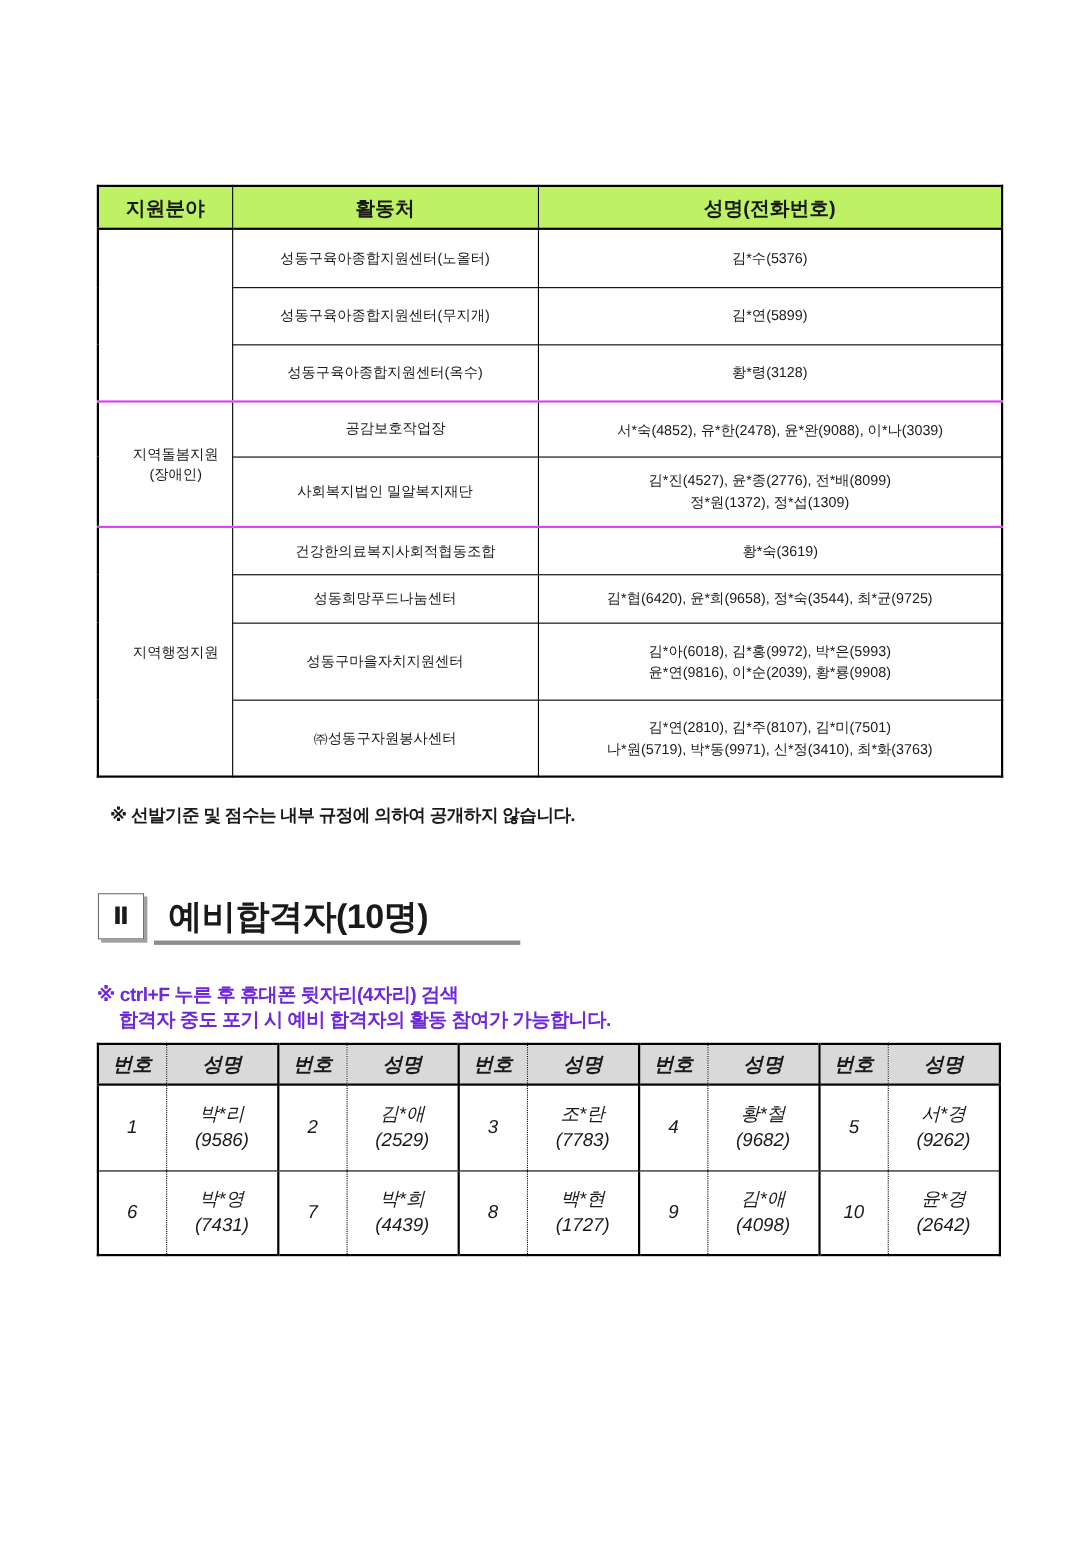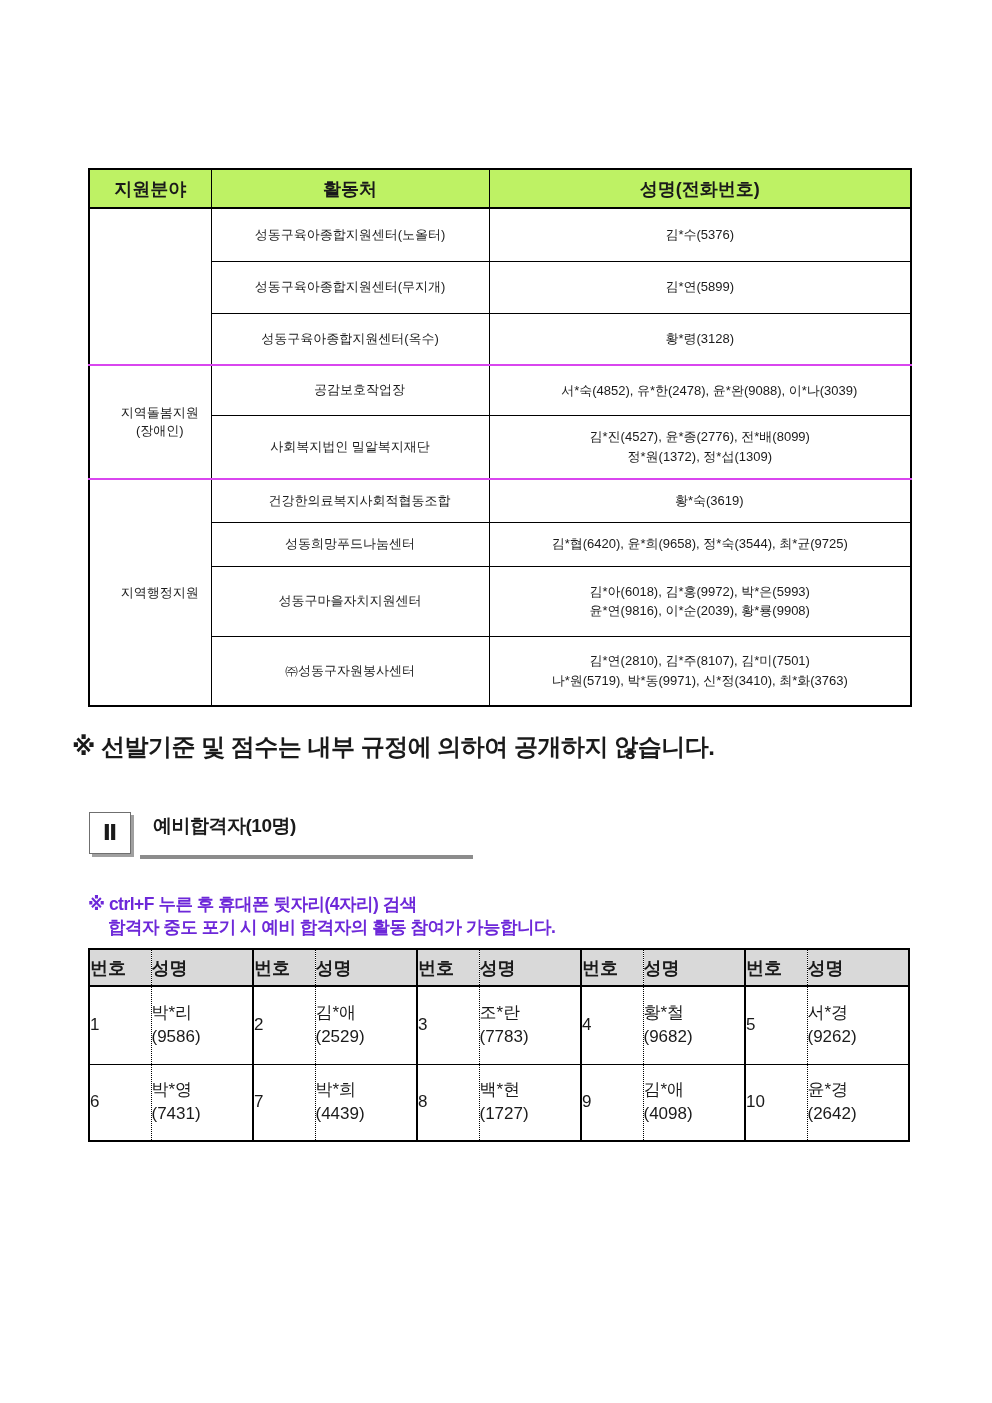--- a/index.html
+++ b/index.html
@@ -25,35 +25,35 @@
   }
   table.t1 tr.sec td { border-top:2px solid #d946ef;padding-left:23px; }
   td.field  { white-space:pre-line; }
   td.names  { white-space:pre-line; line-height:1.5; }
   tr.h53 { height:53px; } tr.h52 { height:52px; } tr.h50 { height:50px; }
   tr.h66 { height:64px; } tr.h43 { height:43px; } tr.h44 { height:44px; }
   tr.h70 { height:70px; }
 
   
   .note {
-    position:absolute; left:72px; top:731px;
-    font-size:24px; font-weight:bold; letter-spacing:-0.5px;
+    position:absolute; left:100px; top:731px;
+    font-size:16px; font-weight:bold; letter-spacing:-0.5px;
   }
 
   
   .sec2-numbox {
     position:absolute; left:89px; top:812px; width:40px; height:40px;
     background:#fff; border:1px solid #6f6f6f;
     box-shadow:3px 3px 0 #a0a0a0;
     display:flex; align-items:center; justify-content:center;
     font-size:22px; font-weight:bold;
   }
   .sec2-title {
     position:absolute; left:153px; top:813px;
-    font-size:19px; font-weight:bold; letter-spacing:-0.5px;
+    font-size:31px; font-weight:bold; letter-spacing:-0.5px;
   }
   .sec2-underline {
     position:absolute; left:140px; top:855px; width:333px; height:4px;
     background:#8c8c8c;
   }
 
   
   .red-notice {
     position:absolute; left:88px; top:893px;
     color:#6d28d9; font-size:17.5px; font-weight:600;
@@ -61,22 +61,22 @@
   }
   .red-notice .line2 { padding-left:20px; }
 
   
   table.t2 {
     position:absolute; left:88px; top:948px; width:822px;
     border-collapse:collapse; table-layout:fixed;
     border:2px solid #000;
   }
   table.t2 th, table.t2 td {
-    text-align:left; vertical-align:middle; font-size:17px;
-    padding:0; overflow:hidden;
+    text-align:center; vertical-align:middle; font-size:17px;
+    padding:0; overflow:hidden;font-style:italic;
   }
   table.t2 th {
     background:#d9d9d9; font-weight:bold; font-size:18px;
     border-bottom:2px solid #000; height:35px;
   }
   table.t2 tr.dr1 { height:78px; }
   table.t2 tr.dr2 { height:77px; border-top:1px solid #000; }
   table.t2 .no   { border-right:1px dotted #000; }
   table.t2 .name { border-right:2px solid #000; }
   table.t2 .name:last-child { border-right:none; }

